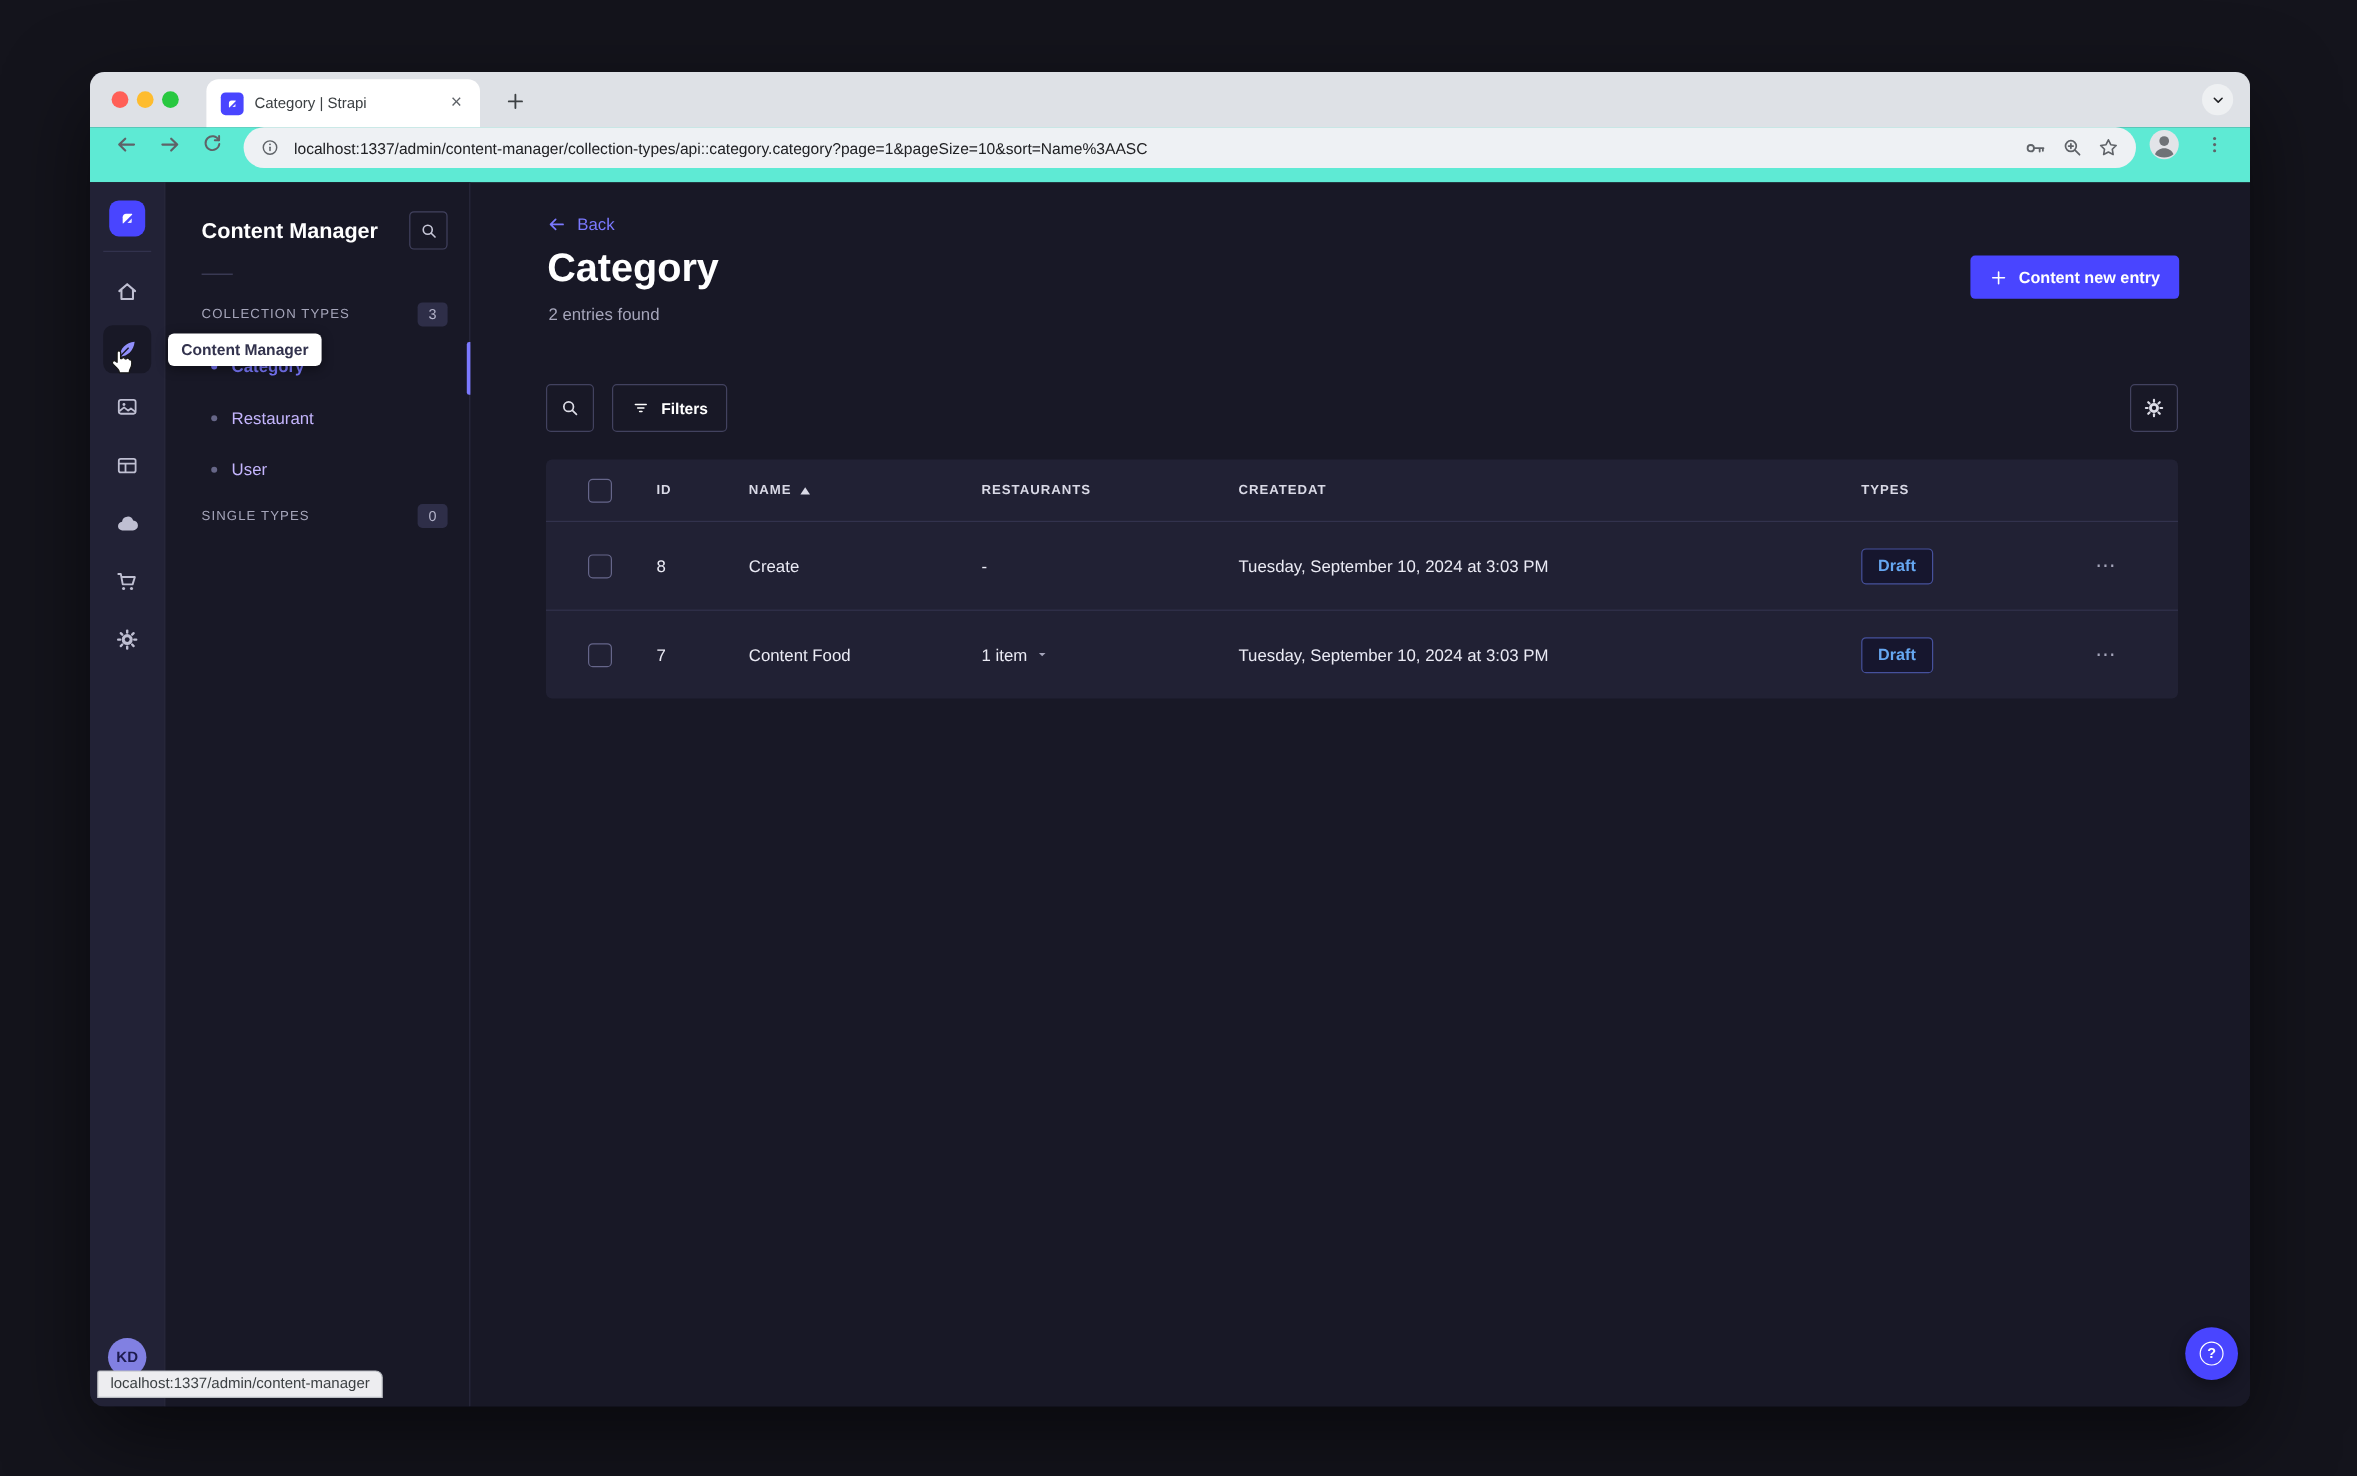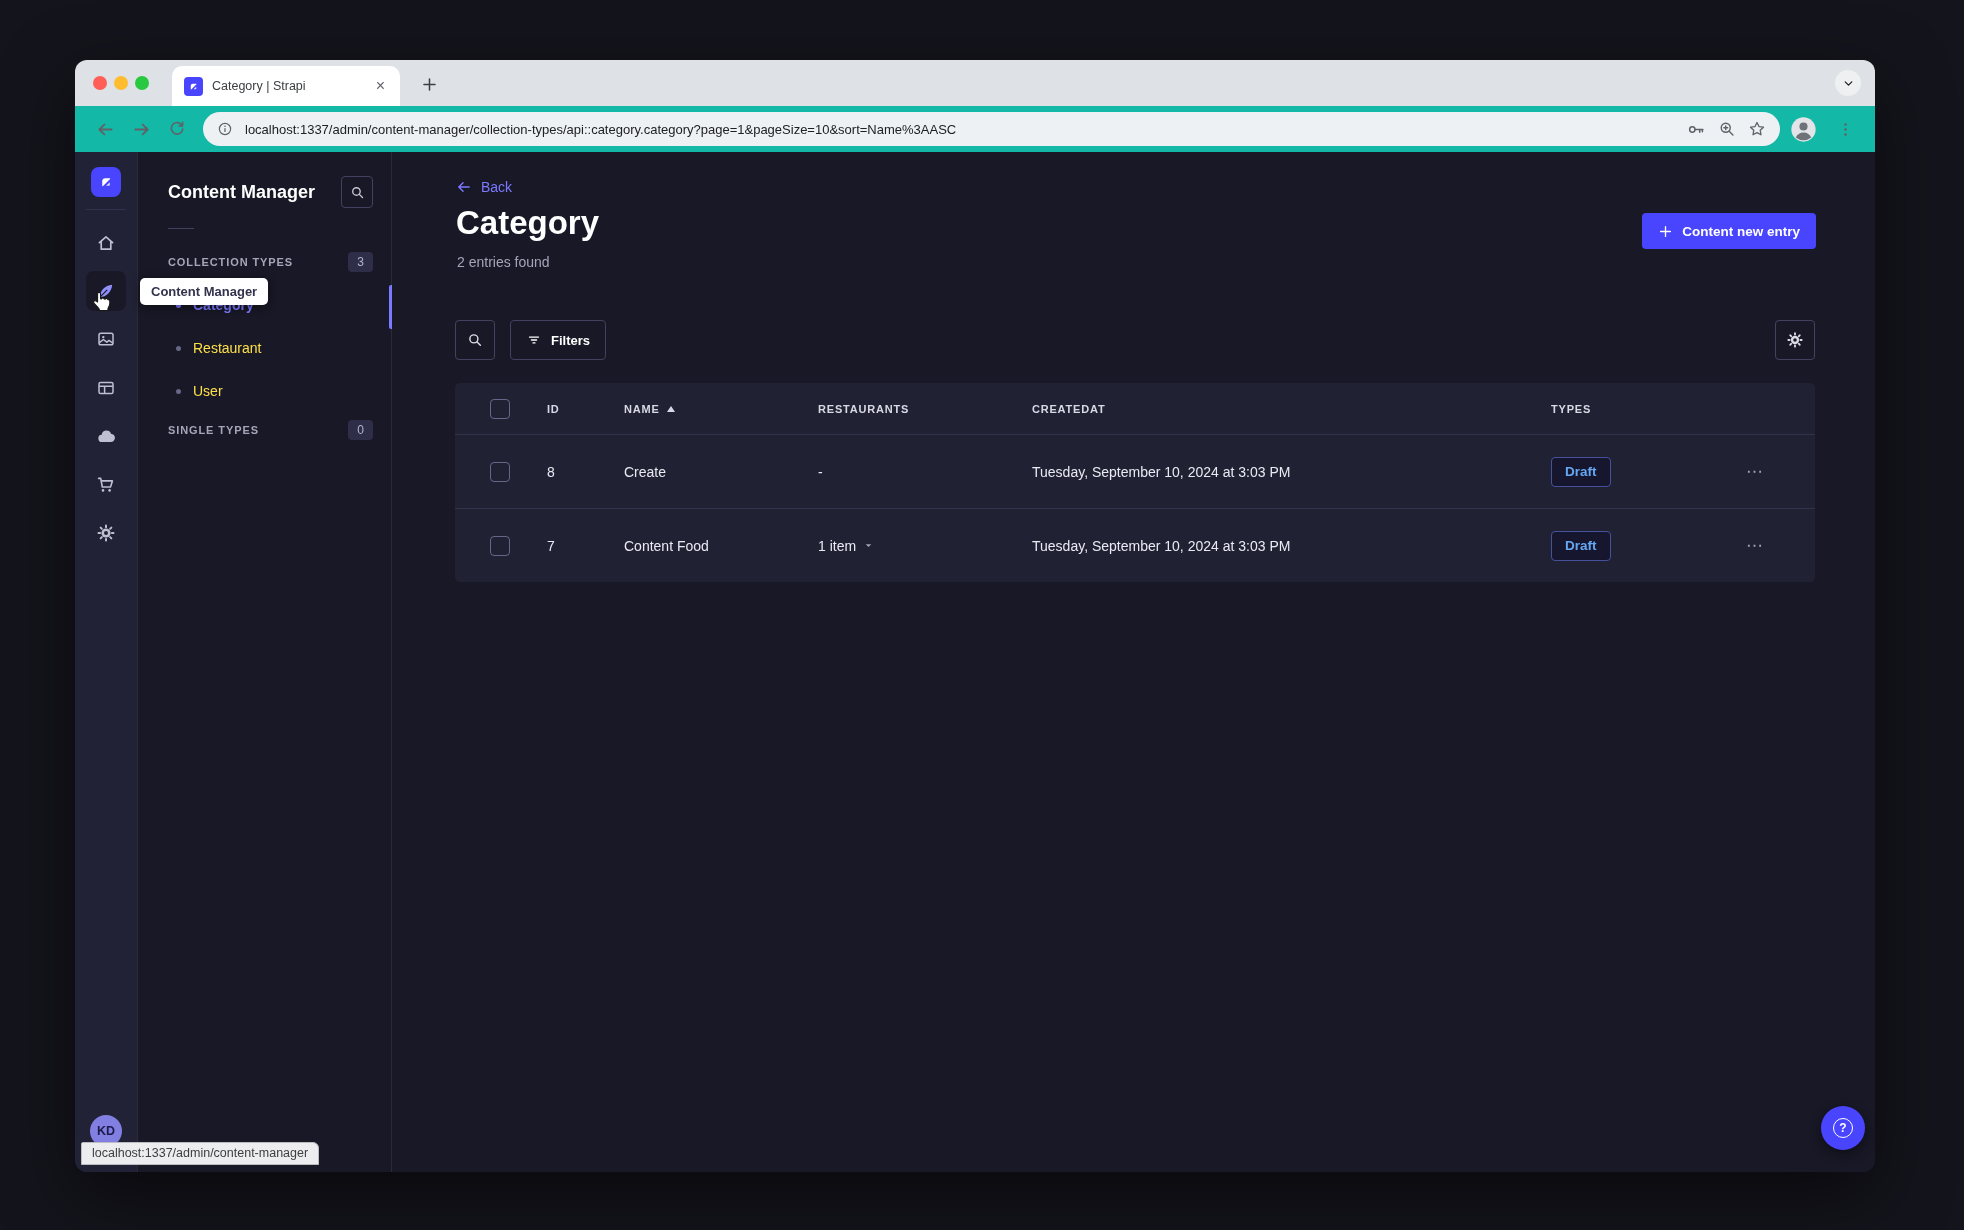--- a/index.html
+++ b/index.html
@@ -25,21 +25,21 @@
   .tab {
     position:absolute; left:97px; bottom:0; width:228px; height:40px;
     background:#fff; border-radius:10px 10px 0 0;
     display:flex; align-items:center; padding:0 12px; gap:9px;
   }
   .favicon { width:19px; height:19px; border-radius:4px; background:#4945ff; display:flex; align-items:center; justify-content:center; flex:none; }
   .tab-title { font-size:12.5px; color:#3c4043; white-space:nowrap; overflow:hidden; flex:1; }
   .tab-close { color:#5f6368; font-size:16px; line-height:1; cursor:default; padding:1px 3px; }
   .newtab { position:absolute; left:342px; top:12px; width:24px; height:24px; display:flex; align-items:center; justify-content:center; color:#3c4043; }
   .strip-chevron { position:absolute; right:14px; top:10px; width:26px; height:26px; border-radius:50%; background:#eef0f2; display:flex; align-items:center; justify-content:center; color:#202124; }
-  .toolbar { position:absolute; left:0; top:46px; right:0; height:46px; background:#14b8a6; display:flex; align-items:center; padding:0 12px; }
+  .toolbar { position:absolute; left:0; top:46px; right:0; height:46px; background:#5eead4; display:flex; align-items:flex-start; padding:0 12px; }
   .nav-ic { width:28px; height:28px; display:flex; align-items:center; justify-content:center; color:#5f6368; flex:none; margin:0 4px; }
   .urlbar {
     flex:1; height:34px; border-radius:17px; background:#eef1f4; margin:0 10px 0 8px;
     display:flex; align-items:center; padding:0 14px; gap:12px; min-width:0;
   }
   .url-text { font-size:13px; color:#202124; white-space:nowrap; overflow:hidden; flex:1; }
   .pill-ic { color:#5f6368; display:flex; flex:none; }
   .chrome-right { display:flex; align-items:center; gap:10px; flex:none; }
   
   .app { position:absolute; left:0; top:92px; right:0; bottom:0; background:#181826; }
@@ -58,25 +58,25 @@
   }
   .subnav {
     position:absolute; left:63px; top:0; bottom:0; width:254px;
     background:#181826; border-right:1px solid #2a2a3d;
   }
   .subnav-head { position:absolute; left:30px; right:18px; top:24px; display:flex; justify-content:space-between; align-items:center; }
   .subnav-title { font-size:18px; font-weight:700; color:#fff; }
   .sq-btn { width:32px; height:32px; border:1px solid #42425f; border-radius:4px; background:transparent; color:#c7c7d8; display:flex; align-items:center; justify-content:center; }
   .subnav-divider { position:absolute; left:30px; top:76px; width:26px; height:1px; background:#42425f; }
   .section-row { position:absolute; left:30px; right:18px; display:flex; justify-content:space-between; align-items:center; }
-  .section-label { font-size:11px; font-weight:700; letter-spacing:.9px; color:#a5a5ba; }
+  .section-label { font-size:11px; font-weight:400; letter-spacing:.9px; color:#a5a5ba; }
   .count-badge { min-width:25px; height:20px; padding:0 6px; background:#2e2e48; border-radius:4px; color:#b3b3c9; font-size:12px; display:flex; align-items:center; justify-content:center; }
   .nav-item { position:absolute; left:38px; display:flex; align-items:center; gap:12px; height:20px; }
   .nav-bullet { width:5px; height:5px; border-radius:50%; background:#666687; flex:none; }
-  .nav-item .nav-label { font-size:14px; color:#fde047; }
+  .nav-item .nav-label { font-size:14px; color:#c4b5fd; }
   .nav-item.active .nav-label { color:#7b79ff; font-weight:600; }
   .nav-item.active .nav-bullet { background:#7b79ff; }
   .active-bar { position:absolute; right:-1px; top:133px; width:3px; height:44px; background:#7b79ff; border-radius:2px 0 0 2px; }
   .cm-tooltip {
     position:absolute; left:65px; top:126px; height:27px; z-index:30;
     background:#ffffff; border-radius:5px; padding:0 11px;
     display:flex; align-items:center; font-size:13px; font-weight:700; color:#32324d;
     box-shadow:0 2px 10px rgba(0,0,0,.45); white-space:nowrap;
   }
   .cursor { position:absolute; left:16px; top:138px; z-index:40; }

